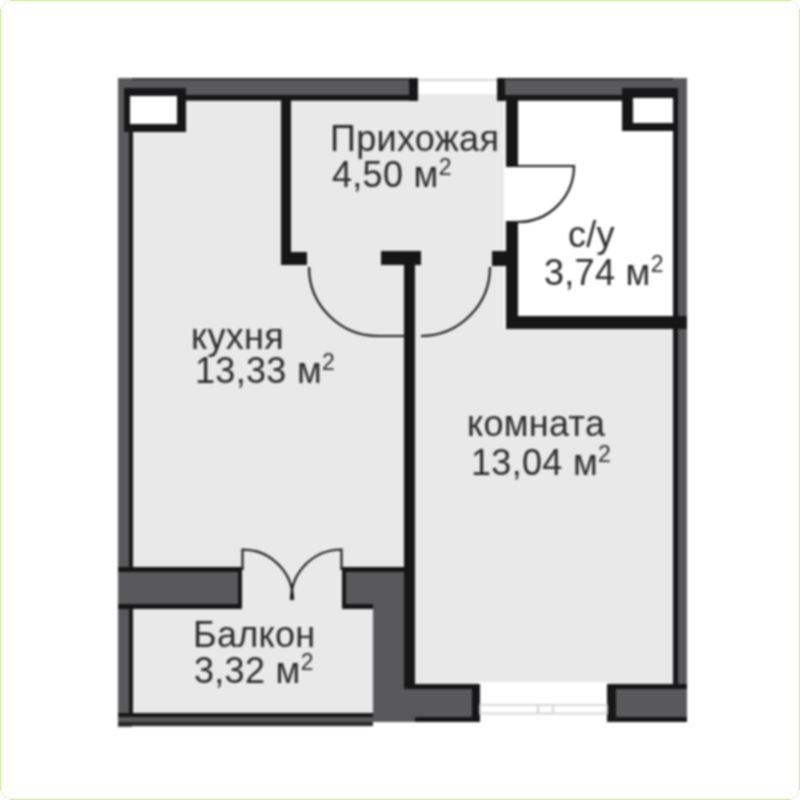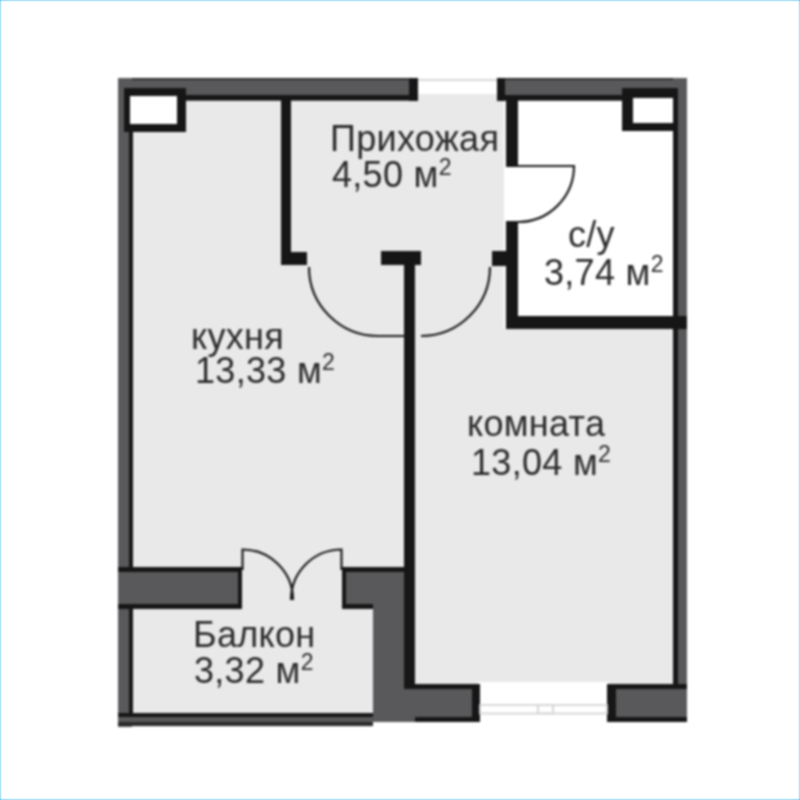--- a/index.html
+++ b/index.html
@@ -1,16 +1,16 @@
 <!DOCTYPE html>
 <html><head>
 <meta charset="utf-8">
 <style>
   html,body{margin:0;padding:0;background:#fff;}
-  .wrap{width:800px;height:800px;position:relative;overflow:hidden;background:#0ea5e9;}
+  .wrap{width:800px;height:800px;position:relative;overflow:hidden;background:#84cc16;border-radius:14px;}
   svg{display:block;filter:blur(0.95px);}
   text{font-family:"Liberation Sans", sans-serif;fill:#2b2b2b;letter-spacing:0.3px;}
 </style>
 </head>
 <body>
 <div class="wrap">
 <svg width="800" height="800" viewBox="0 0 800 800">
 
   <rect x="0" y="0" width="800" height="800" fill="#ffffff"></rect>
 

